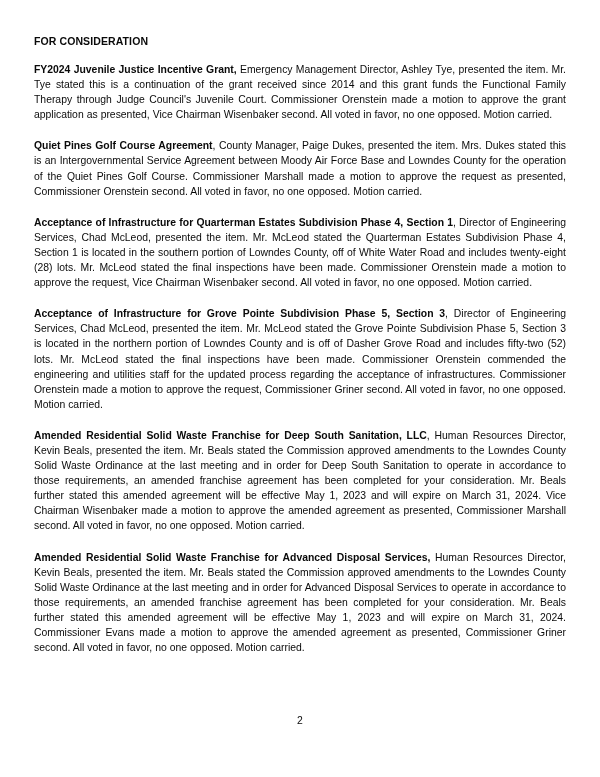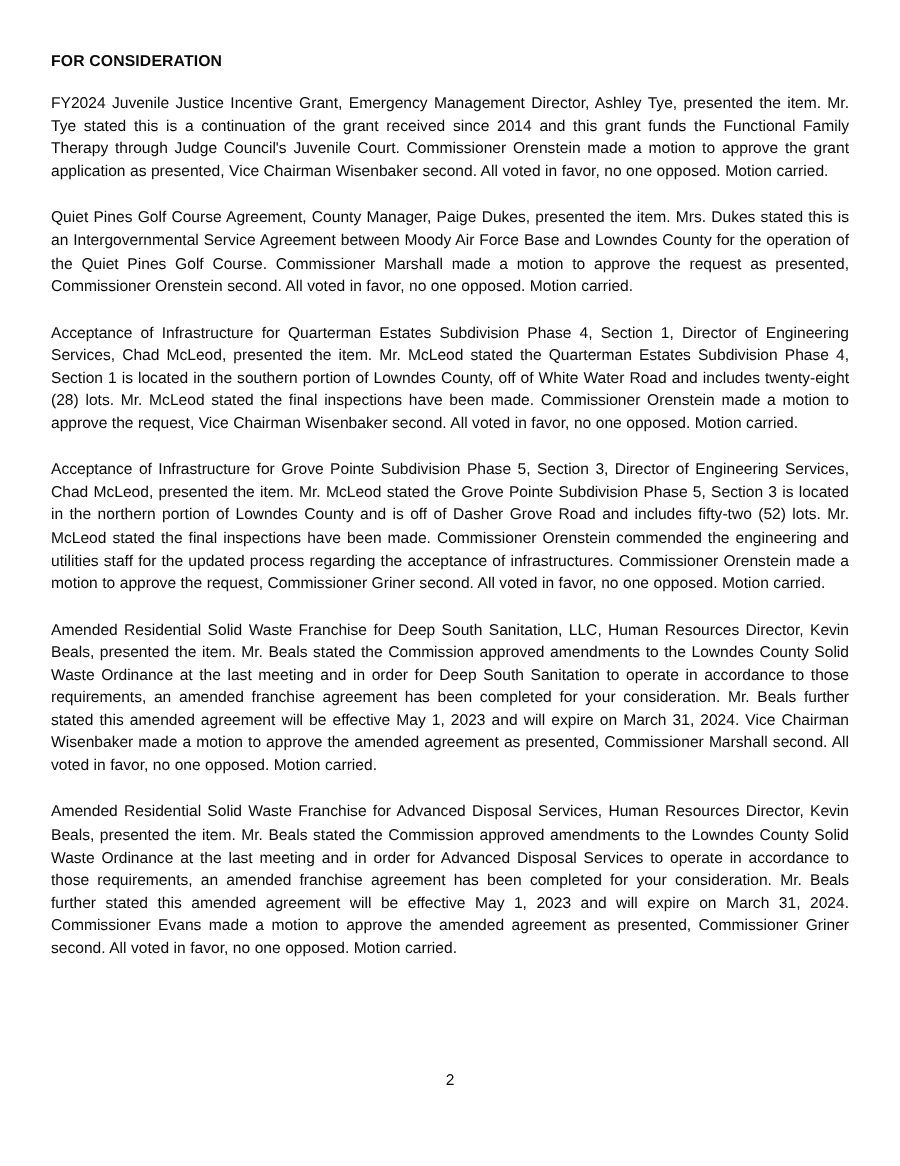--- a/index.html
+++ b/index.html
@@ -42,21 +42,21 @@
     line-height: 15.1px;
     text-align: justify;
     text-justify: inter-word;
     margin: 0 0 16px 0;
     word-spacing: 0.1px;
   }
   .para:last-of-type {
     margin-bottom: 12px;
   }
   .para b {
-    font-weight: normal;
+    font-weight: bold;
   }
   .page-number {
     position: absolute;
     left: 0;
     top: 714px;
     width: 600px;
     text-align: center;
     font-size: 10.4px;
     line-height: 14px;
   }

